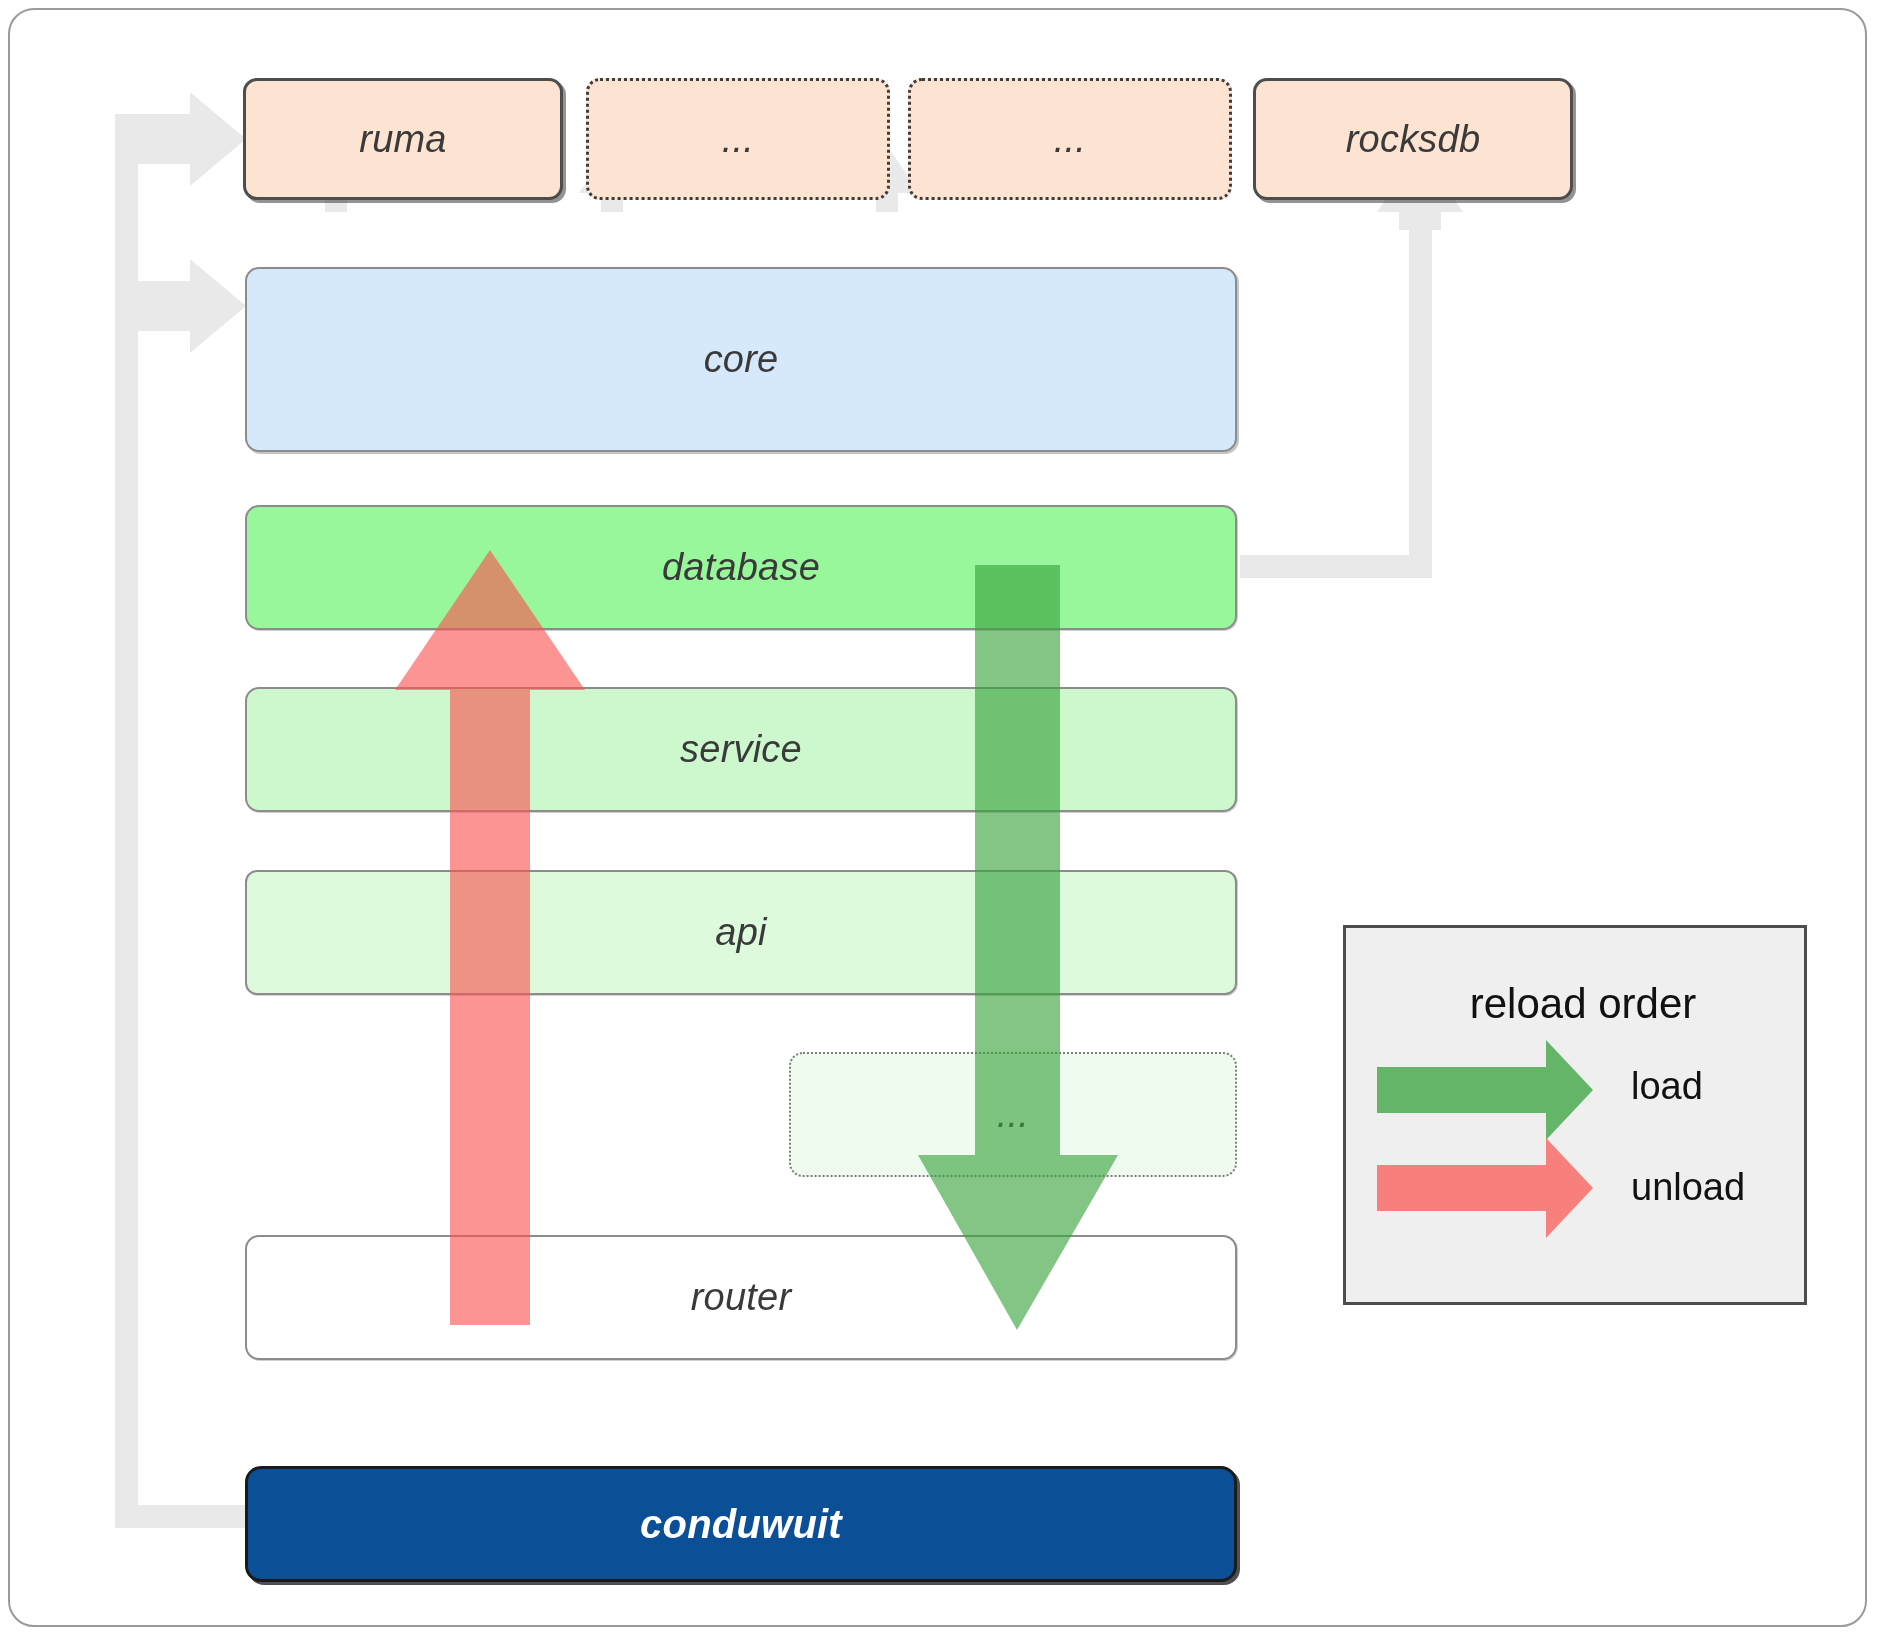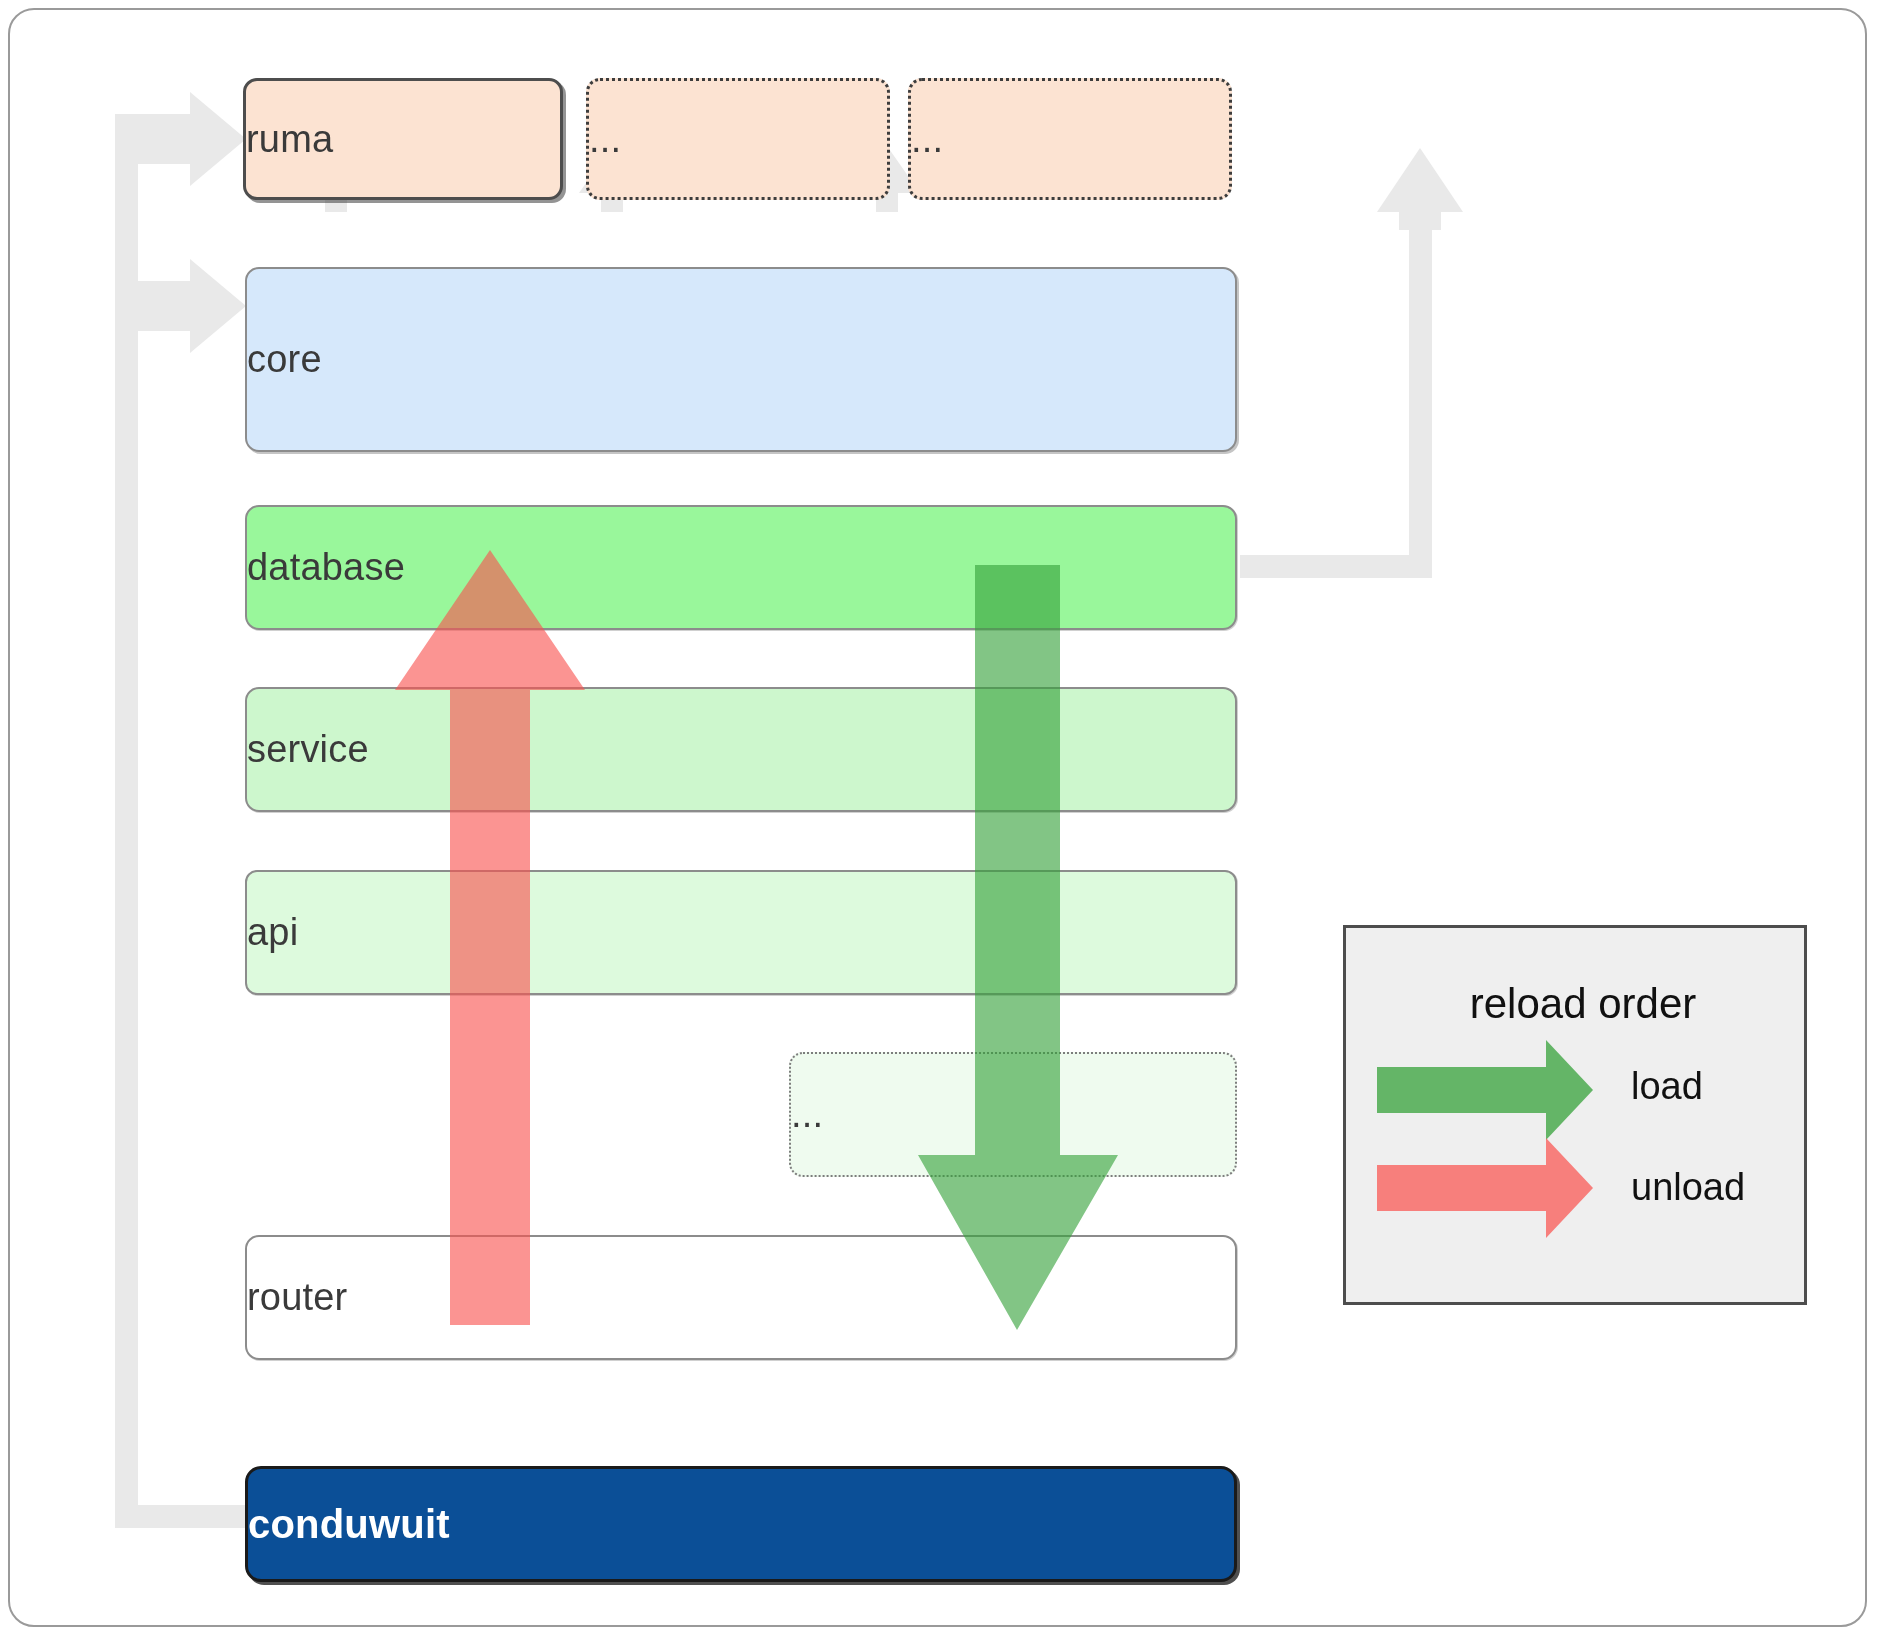--- a/index.html
+++ b/index.html
@@ -29,25 +29,26 @@
     box-sizing: border-box;
     background: #ffffff;
   }
 
   
   .node {
     position: absolute;
     box-sizing: border-box;
     display: flex;
     align-items: center;
-    justify-content: flex-start;
+    justify-content: center;
     border-radius: 14px;
     font-size: 38px;
     color: #3a3a3a;
     letter-spacing: .2px;
+    font-style: italic;
   }
   .node .lbl { pointer-events: none; }
 
   
   .dep {
     background: #fce3d2;
     border: 3px solid #4d4d4d;
     box-shadow: 3px 3px 0 rgba(60,60,60,.55);
   }
   .dep.dotted {
@@ -155,20 +156,23 @@
   </div>
 
   <div class="node dep dotted" style="left:586px; top:78px; width:304px; height:122px;">
     <span class="lbl">...</span>
   </div>
 
   <div class="node dep dotted" style="left:908px; top:78px; width:324px; height:122px;">
     <span class="lbl">...</span>
   </div>
 
+  <div class="node dep" style="left:1253px; top:78px; width:320px; height:122px;">
+    <span class="lbl">rocksdb</span>
+  </div>
 
   <div class="node core" style="left:245px; top:267px; width:992px; height:185px;">
     <span class="lbl">core</span>
   </div>
 
   <div class="node layer" style="left:245px; top:505px; width:992px; height:125px; background:#99f79b;">
     <span class="lbl">database</span>
   </div>
 
   <div class="node layer" style="left:245px; top:687px; width:992px; height:125px; background:#cdf7cd;">

